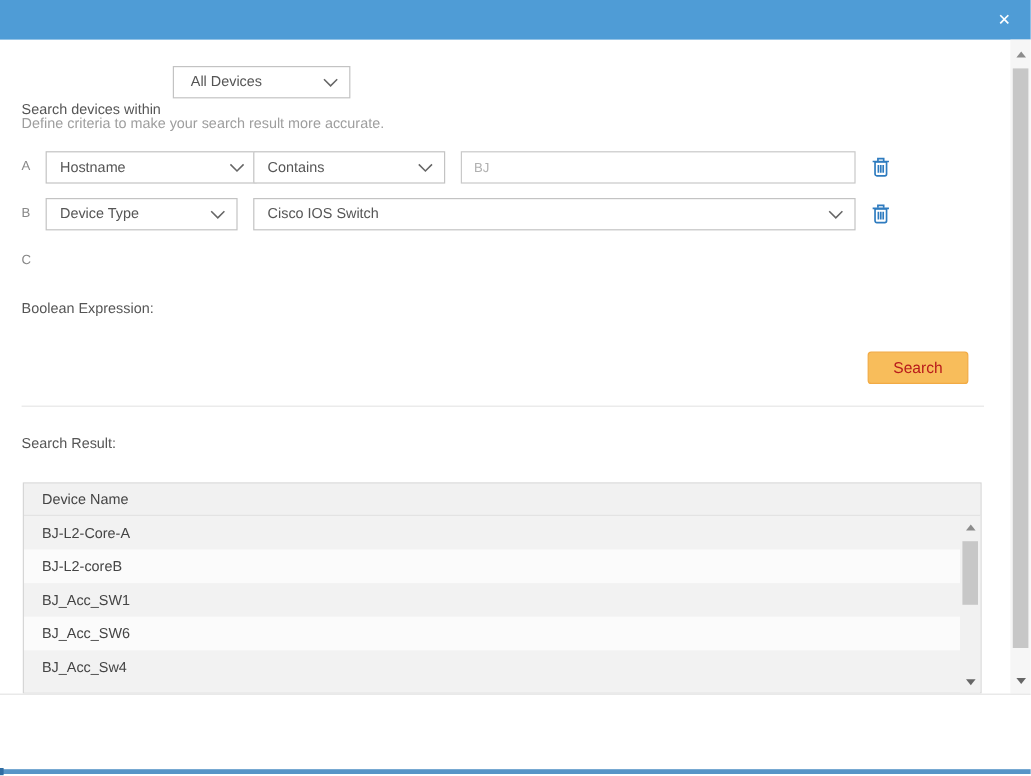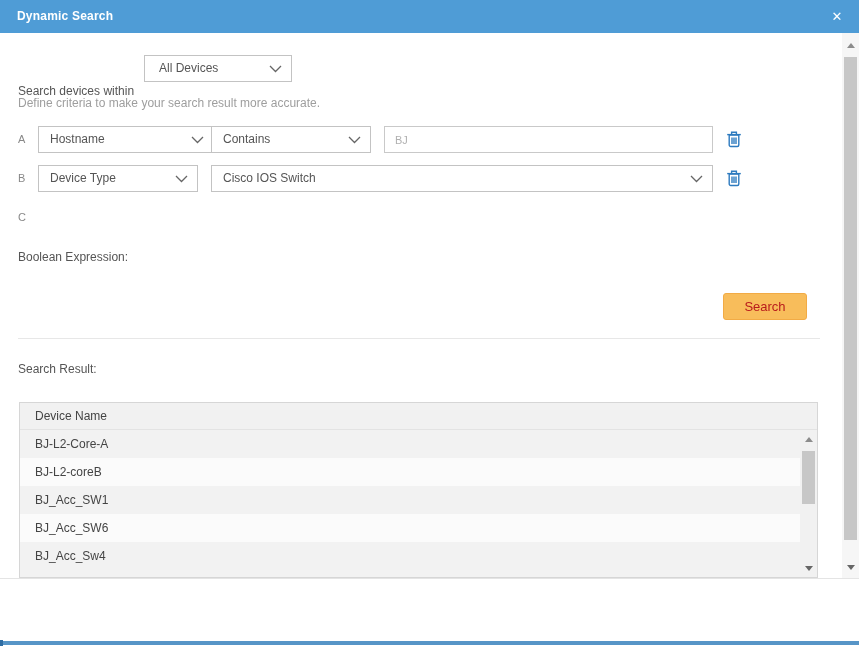--- a/index.html
+++ b/index.html
@@ -48,21 +48,20 @@
   .search { left:723px; top:293px; width:84px; height:27px; }
   .bottom-bar { position:absolute; left:0; top:641px; width:859px; height:4px; background:#5795c7; }
   .bottom-nub { position:absolute; left:0; top:640px; width:3px; height:6px; background:#2f6da3; }
 </style>
 </head>
 <body>
 
 <div class="dialog">
 
   <div class="hdr">
-    <div class="hdr-title">Dynamic Search</div>
     <div class="hdr-close">✕</div>
   </div>
 
   <div class="lbl" style="left:18px; top:62px;margin-top:22px;">Search devices within</div>
   <div class="sel" style="left:144px; top:55px; width:148px;padding-left:14px;">
     <span>All Devices</span>
     <svg class="chev" width="13" height="8" viewBox="0 0 13 8">
         <polyline points="1,1 6.5,6.5 12,1" fill="none" stroke="#666" stroke-width="1.3"></polyline>
       </svg>
   </div>

